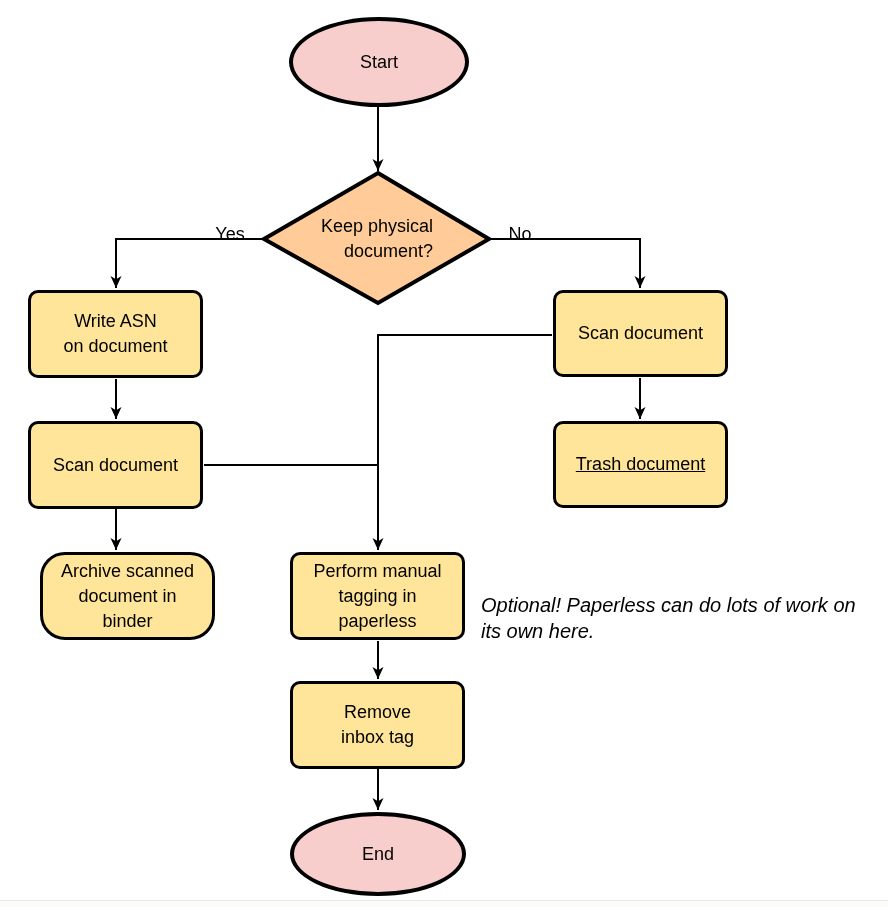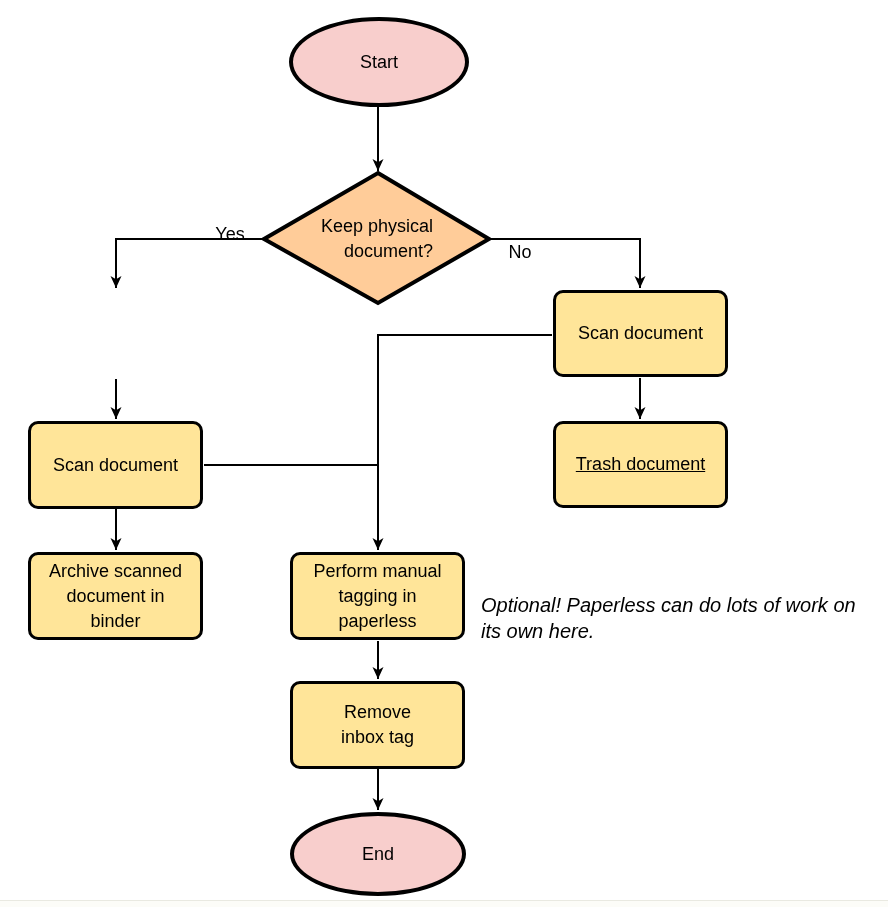--- a/index.html
+++ b/index.html
@@ -111,28 +111,32 @@
   </svg>
 
   <div class="node terminal" style="left:289px; top:17px; width:180px; height:90px;">
     <span>Start</span>
   </div>
 
   <div class="decision-label">Keep physical
 document?</div>
 
   <div class="edge-label" style="left:205px; top:210px; width:50px;">Yes</div>
-  <div class="edge-label" style="left:500px; top:228px; width:40px;">No</div>
+  <div class="edge-label" style="left:500px; top:210px; width:40px;">No</div>
 
+  <div class="node process" style="left:28px; top:290px;">
+    <span>Write ASN
+on document</span>
+  </div>
 
   <div class="node process" style="left:28px; top:421px;">
     <span>Scan document</span>
   </div>
 
-  <div class="node process" style="left:28px; top:552px;">
+  <div class="node process" style="left:40px; top:552px;border-radius:25px;">
     <span>Archive scanned
 document in
 binder</span>
   </div>
 
   <div class="node process" style="left:553px; top:290px; height:87px;">
     <span>Scan document</span>
   </div>
 
   <div class="node process" style="left:553px; top:421px; height:87px;text-decoration:underline;">

